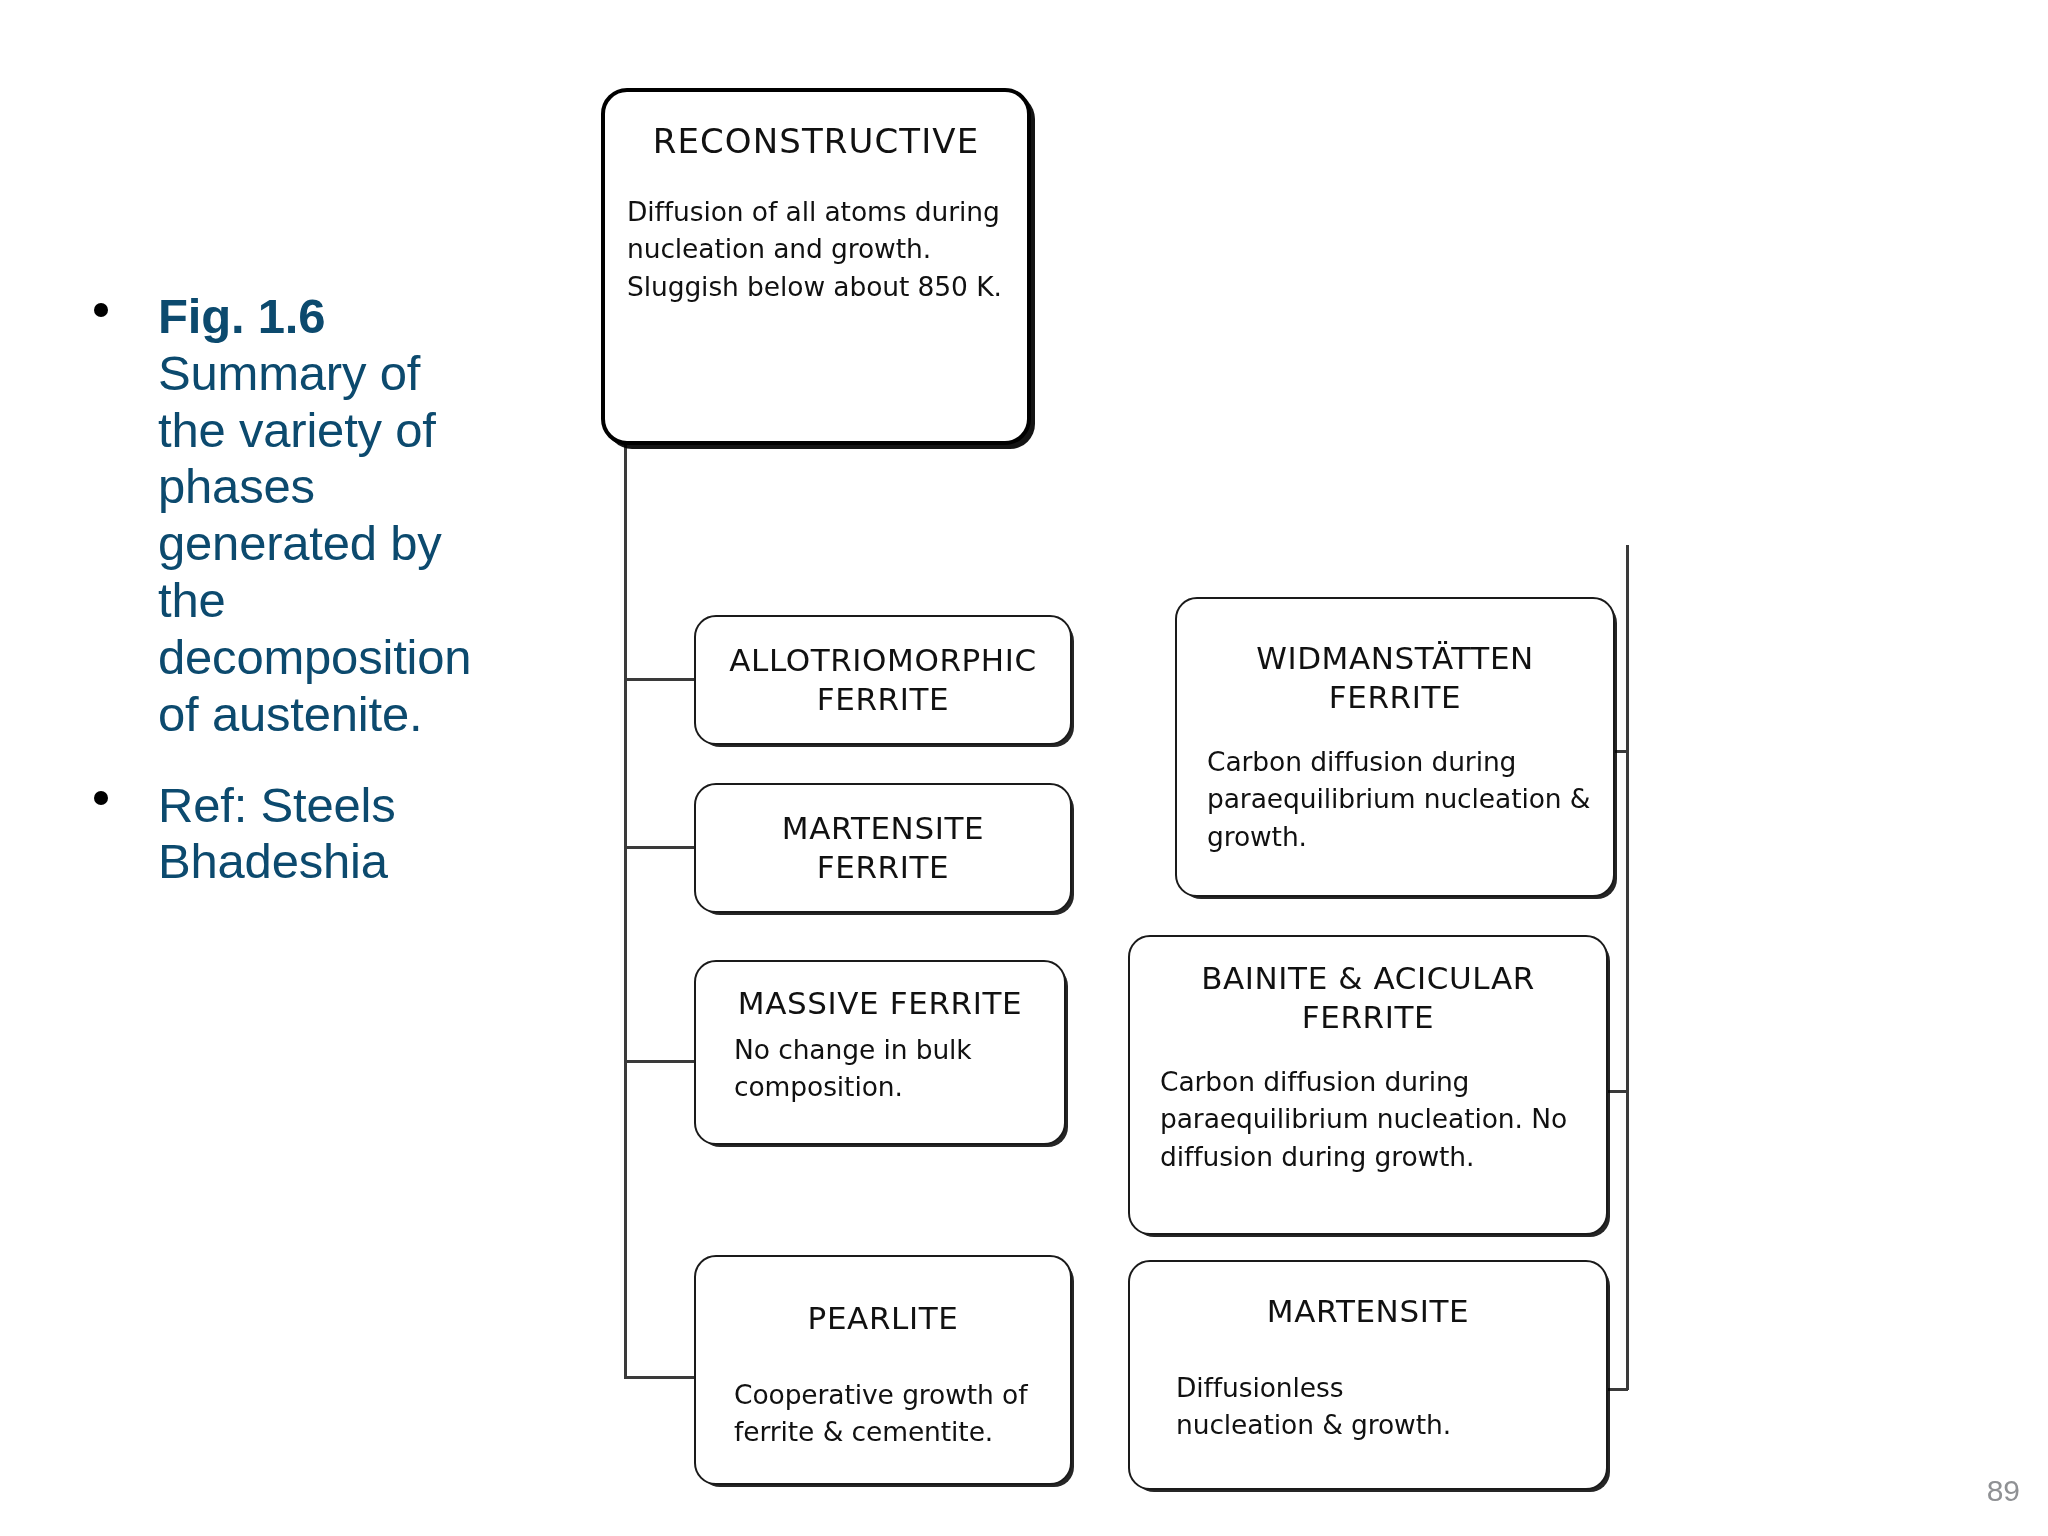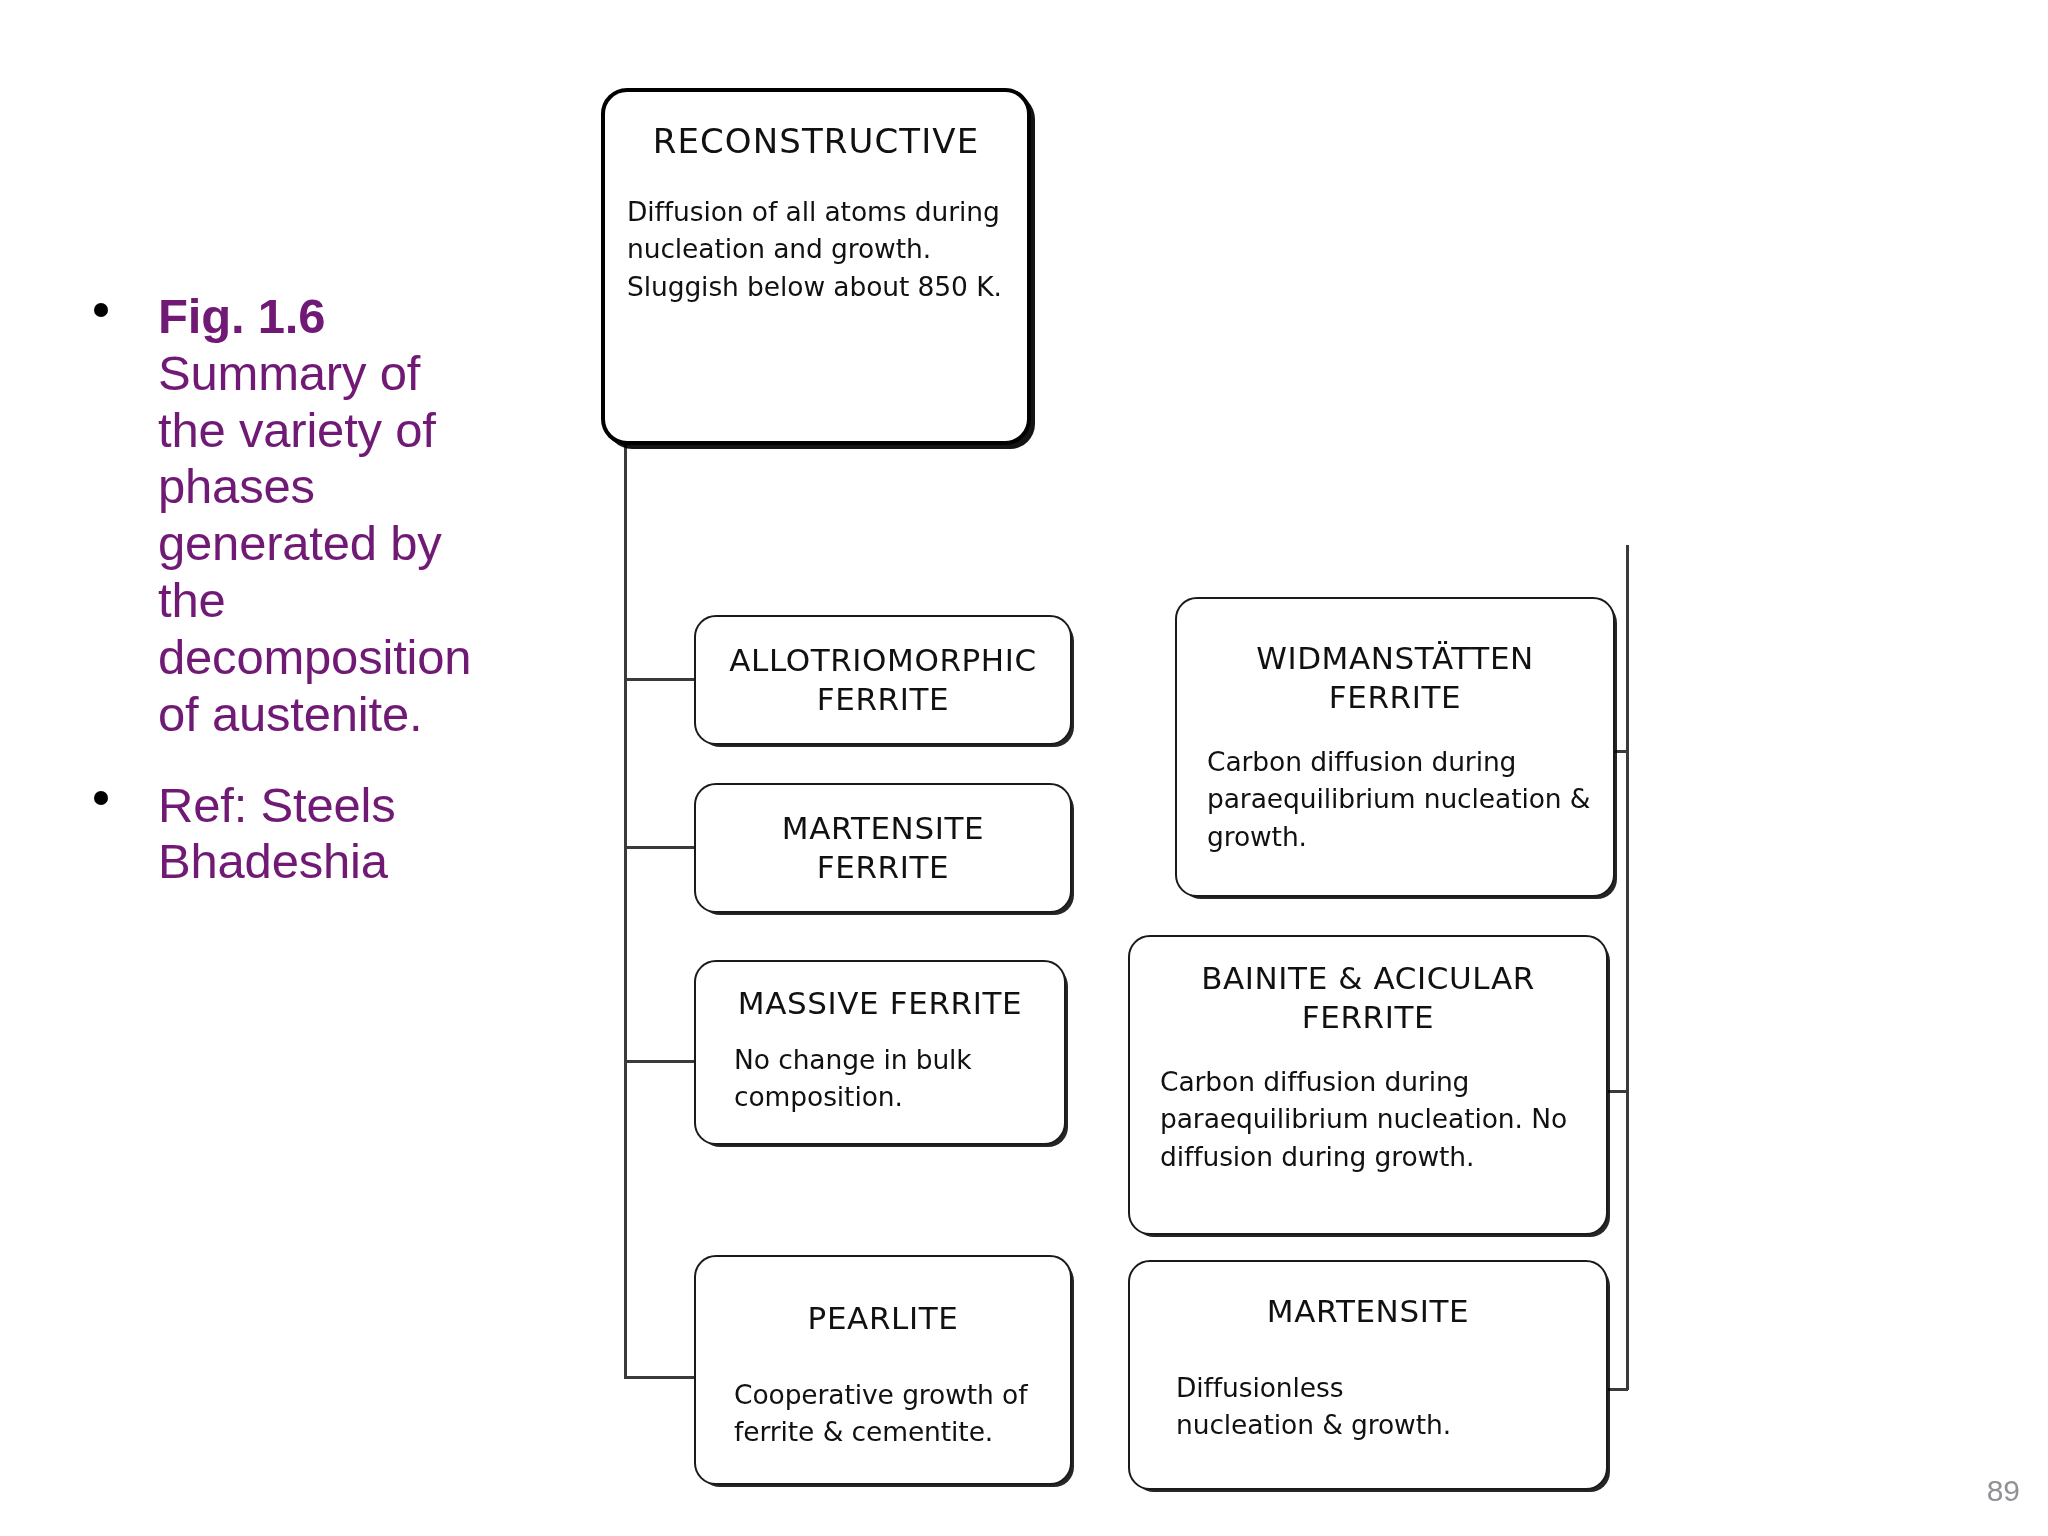--- a/index.html
+++ b/index.html
@@ -14,21 +14,21 @@
 
   
   #bullets{
     position:absolute;left:78px;top:288px;width:420px;
   }
   .bullet-row{
     position:relative;
     padding-left:80px;
     font-size:49px;
     line-height:1.16;
-    color:#701a75;
+    color:#0c4a6e;
     letter-spacing:-0.2px;
     margin-bottom:34px;
   }
   .bullet-dot{
     position:absolute;left:16px;top:0.30em;
     width:14px;height:14px;border-radius:50%;
     background:#000000;
   }
   .b-strong{font-weight:bold;}
 
@@ -77,21 +77,21 @@
 
   
   #box-reconstructive{left:601px;top:88px;width:430px;height:357px;padding:28px 22px 0 22px;}
   #box-reconstructive .hd{margin-bottom:30px;}
   #box-displacive{left:1222px;top:78px;width:458px;height:470px;padding:30px 22px 0 26px;}
   #box-displacive .hd{margin-bottom:30px;}
 
   #box-allotriomorphic{left:694px;top:615px;width:378px;height:130px;padding:24px 10px 0 10px;text-align:center;}
   #box-idiomorphic{left:694px;top:783px;width:378px;height:130px;padding:24px 10px 0 10px;}
   #box-massive{left:694px;top:960px;width:372px;height:185px;padding:22px 16px 0 16px;}
-  #box-massive .hd{margin-bottom:18px;}
+  #box-massive .hd{margin-bottom:8px;}
   #box-massive .bd{padding-left:22px;}
   #box-pearlite{left:694px;top:1255px;width:378px;height:230px;padding:42px 16px 0 16px;}
   #box-pearlite .hd{margin-bottom:38px;}
   #box-pearlite .bd{padding-left:22px;}
 
   #box-widmanstatten{left:1175px;top:597px;width:440px;height:300px;padding:40px 16px 0 16px;}
   #box-widmanstatten .hd{margin-bottom:26px;}
   #box-widmanstatten .bd{padding-left:14px;}
   #box-bainite{left:1128px;top:935px;width:480px;height:300px;padding:22px 16px 0 16px;}
   #box-bainite .hd{margin-bottom:26px;}

